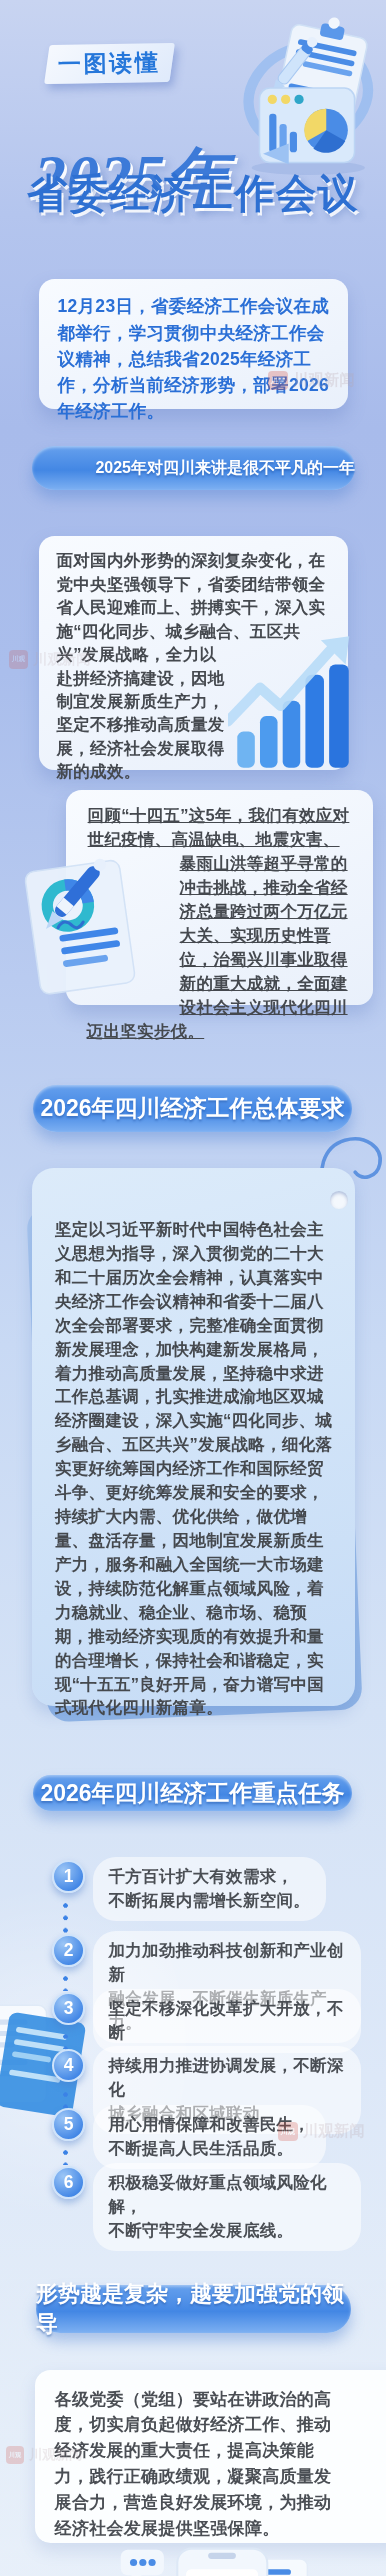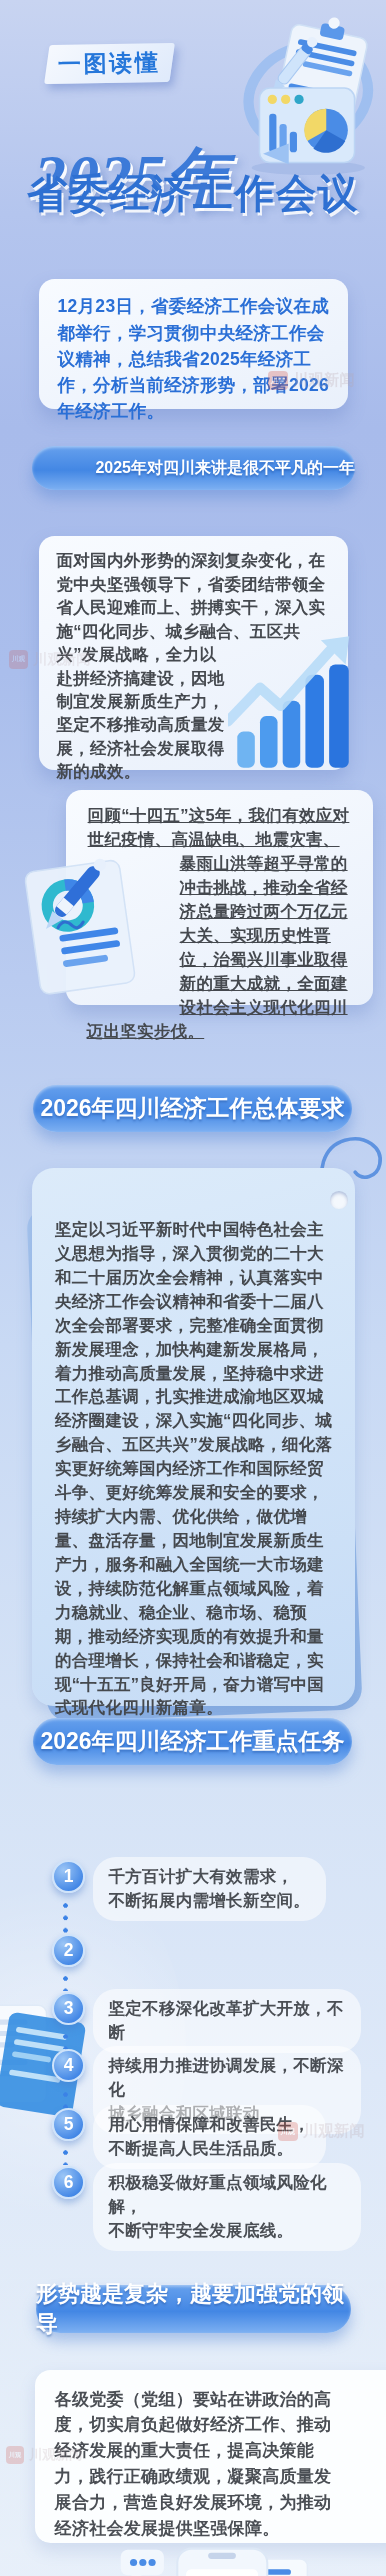--- a/index.html
+++ b/index.html
@@ -167,21 +167,21 @@
 
   <div class="tag-back"></div>
   <svg style="position:absolute;left:315px;top:1132px;" width="71" height="72" viewBox="0 0 138 140">
     <path d="M20,132 C2,76 16,28 58,16 C98,5 132,30 126,62 C121,88 92,96 78,78" fill="none" stroke="#4e88dd" stroke-width="7" stroke-linecap="round" opacity=".85"></path>
   </svg>
   <div class="tag-card">
     <div class="tag-hole"></div>
     <div style="position:absolute;left:23px;top:50px;width:278px;font-size:16.5px;line-height:1.45;font-weight:700;letter-spacing:0.3px;color:#45494e;">坚定以习近平新时代中国特色社会主义思想为指导，深入贯彻党的二十大和二十届历次全会精神，认真落实中央经济工作会议精神和省委十二届八次全会部署要求，完整准确全面贯彻新发展理念，加快构建新发展格局，着力推动高质量发展，坚持稳中求进工作总基调，扎实推进成渝地区双城经济圈建设，深入实施“四化同步、城乡融合、五区共兴”发展战略，细化落实更好统筹国内经济工作和国际经贸斗争、更好统筹发展和安全的要求，持续扩大内需、优化供给，做优增量、盘活存量，因地制宜发展新质生产力，服务和融入全国统一大市场建设，持续防范化解重点领域风险，着力稳就业、稳企业、稳市场、稳预期，推动经济实现质的有效提升和量的合理增长，保持社会和谐稳定，实现“十五五”良好开局，奋力谱写中国式现代化四川新篇章。</div>
   </div>
 
-  <div class="pill" style="left:33px;top:1718px;width:319px;height:47px;font-size:23px;">
+  <div class="pill" style="left:33px;top:1775px;width:319px;height:36px;font-size:23px;">
     <span>2026年四川经济工作重点任务</span>
   </div>
 
   <svg style="position:absolute;left:-36px;top:1999px;" width="129" height="121" viewBox="0 0 250 235">
     <rect x="10" y="12" width="150" height="190" rx="16" fill="#f7fafe" stroke="#e0eaf7" stroke-width="3"></rect>
     <rect x="28" y="40" width="95" height="10" rx="5" fill="#d6e2f3"></rect>
     <rect x="28" y="62" width="95" height="10" rx="5" fill="#d6e2f3"></rect>
     <rect x="28" y="84" width="70" height="10" rx="5" fill="#d6e2f3"></rect>
     <rect x="28" y="118" width="95" height="10" rx="5" fill="#d6e2f3"></rect>
     <rect x="28" y="140" width="70" height="10" rx="5" fill="#d6e2f3"></rect>
@@ -198,20 +198,24 @@
     <div class="t-circle">1</div>
     <div class="t-bubble">
       <div>千方百计扩大有效需求，</div>
       <div>不断拓展内需增长新空间。</div>
     </div>
   </div>
   <div class="dots" style="top:1902px;height:32px;"></div>
 
   <div class="task" style="top:1931px;">
     <div class="t-circle">2</div>
+    <div class="t-bubble">
+      <div>加力加劲推动科技创新和产业创新</div>
+      <div>融合发展，不断催生新质生产力。</div>
+    </div>
   </div>
   <div class="dots" style="top:1975px;height:15.5px;"></div>
 
   <div class="task" style="top:1989px;">
     <div class="t-circle">3</div>
     <div class="t-bubble">
       <div>坚定不移深化改革扩大开放，不断</div>
     </div>
   </div>
   <div class="dots" style="top:2033px;height:15.5px;"></div>

